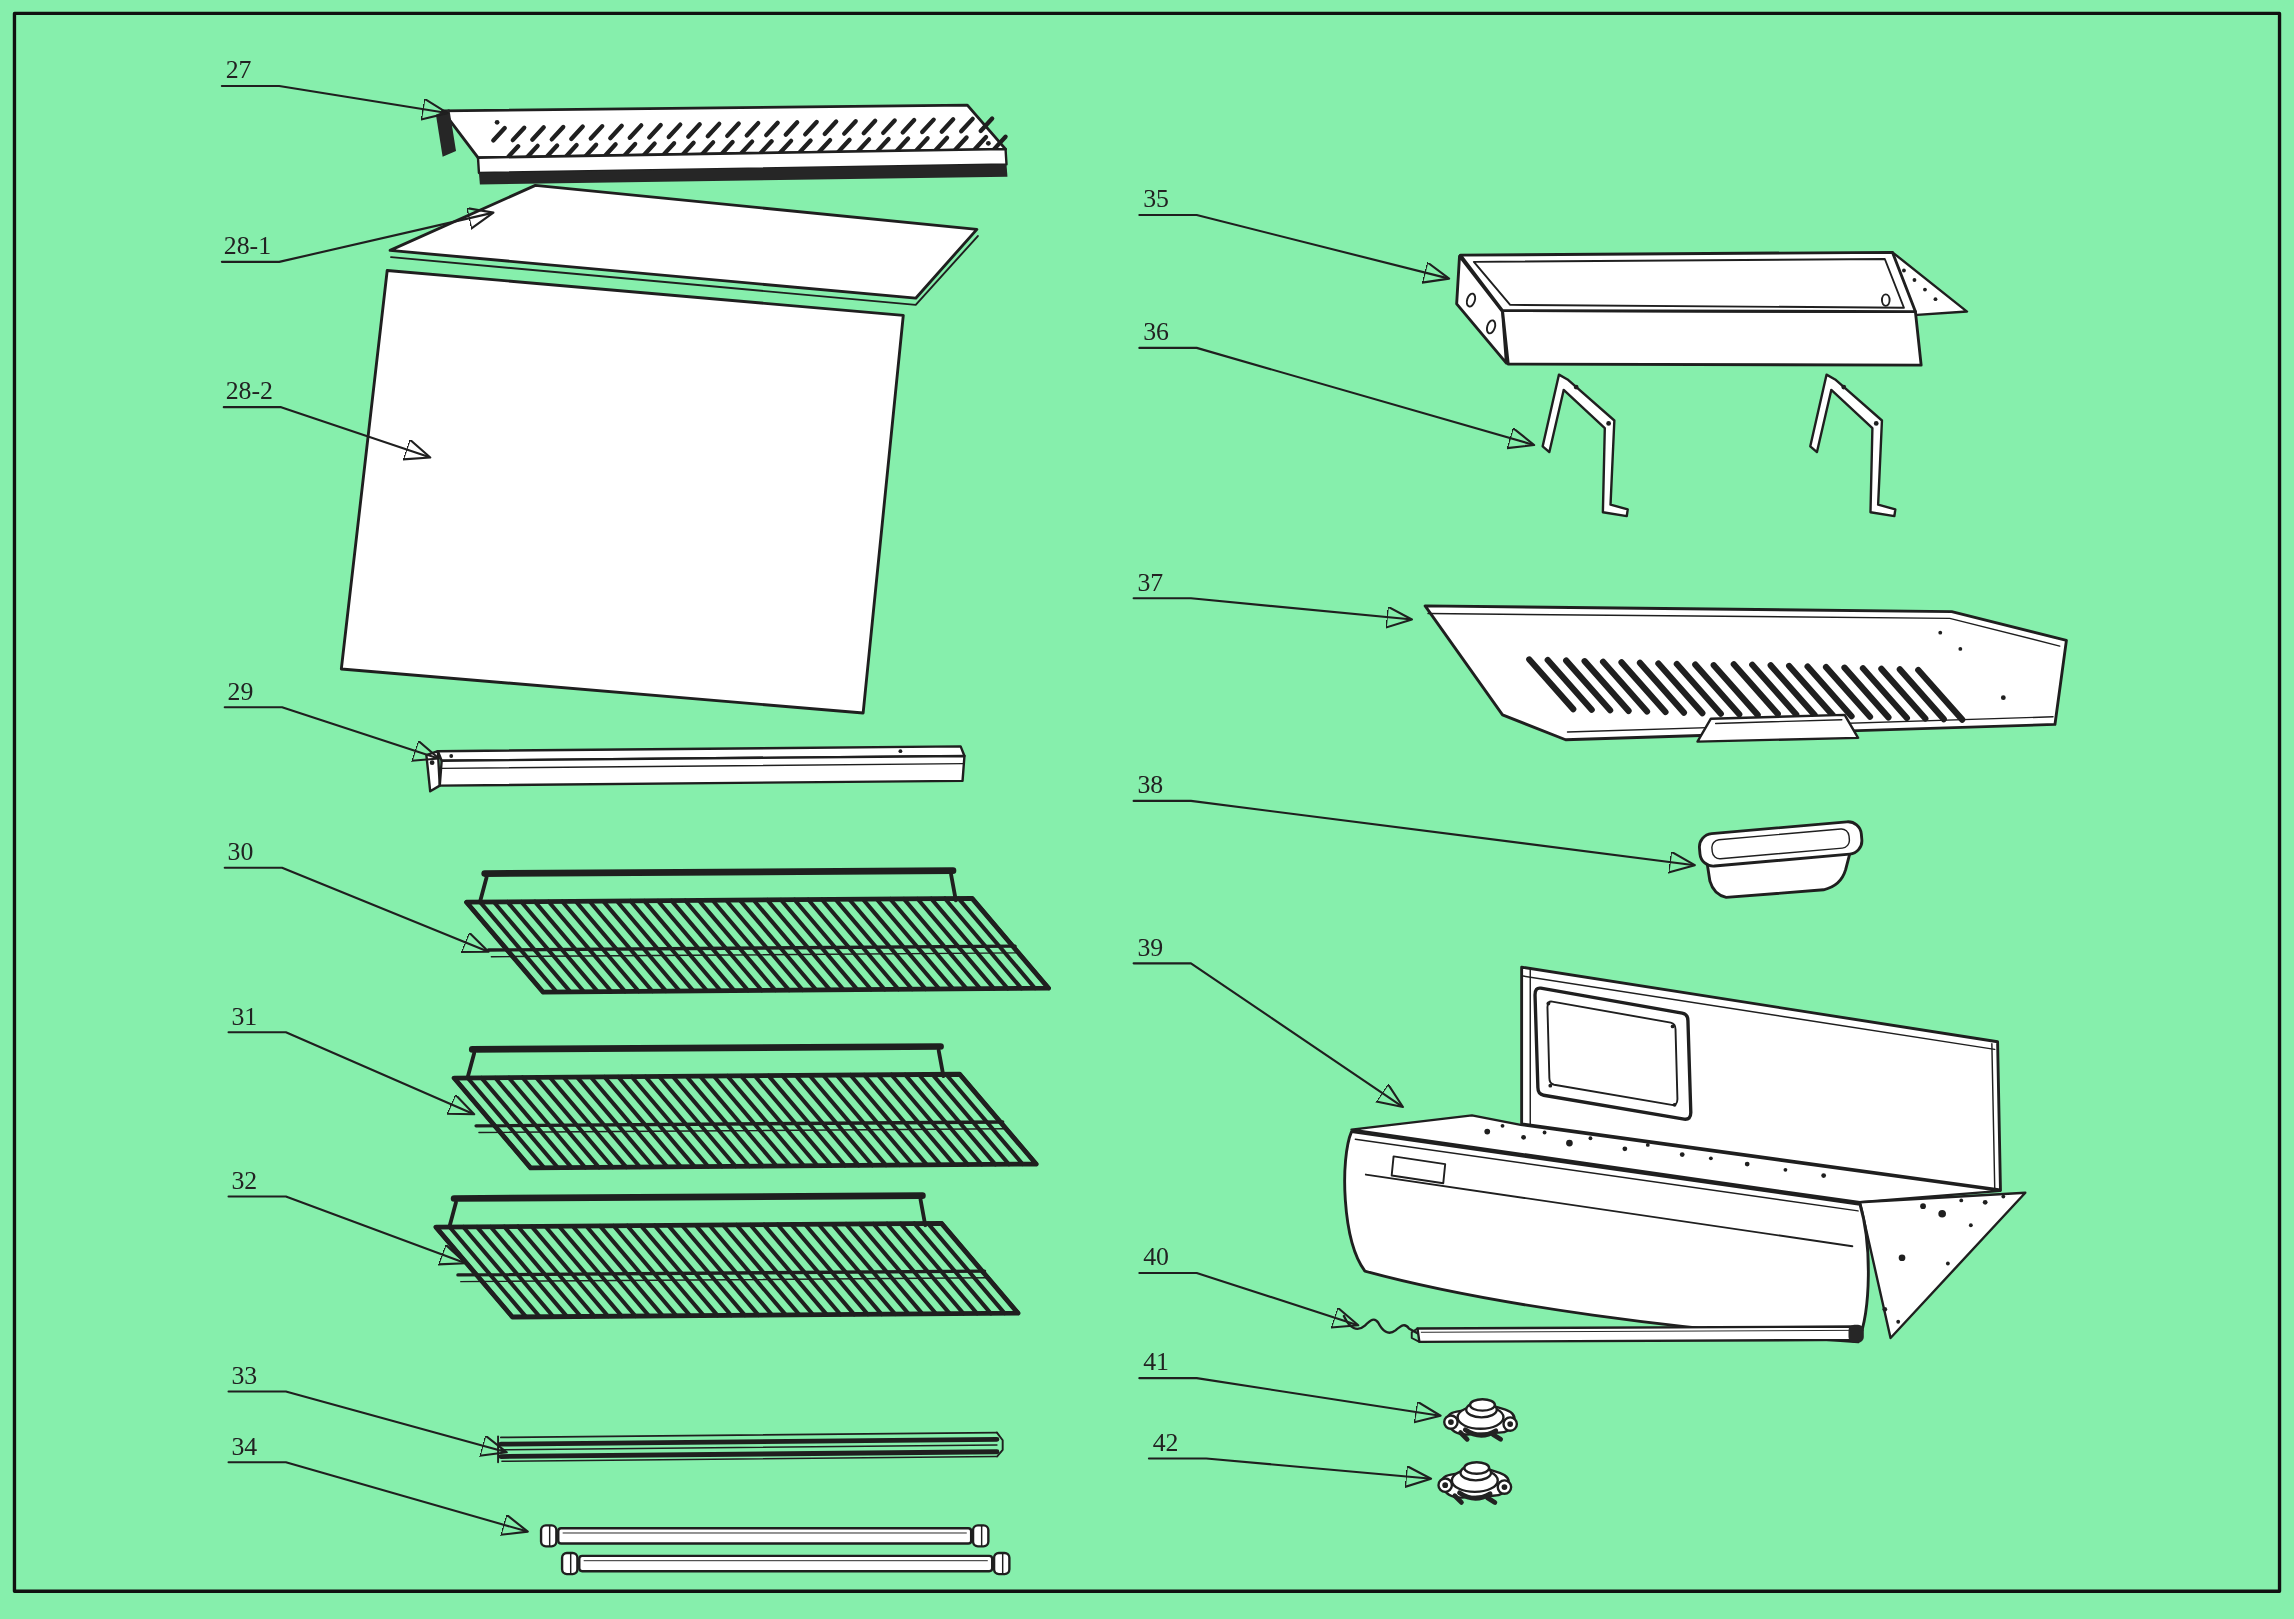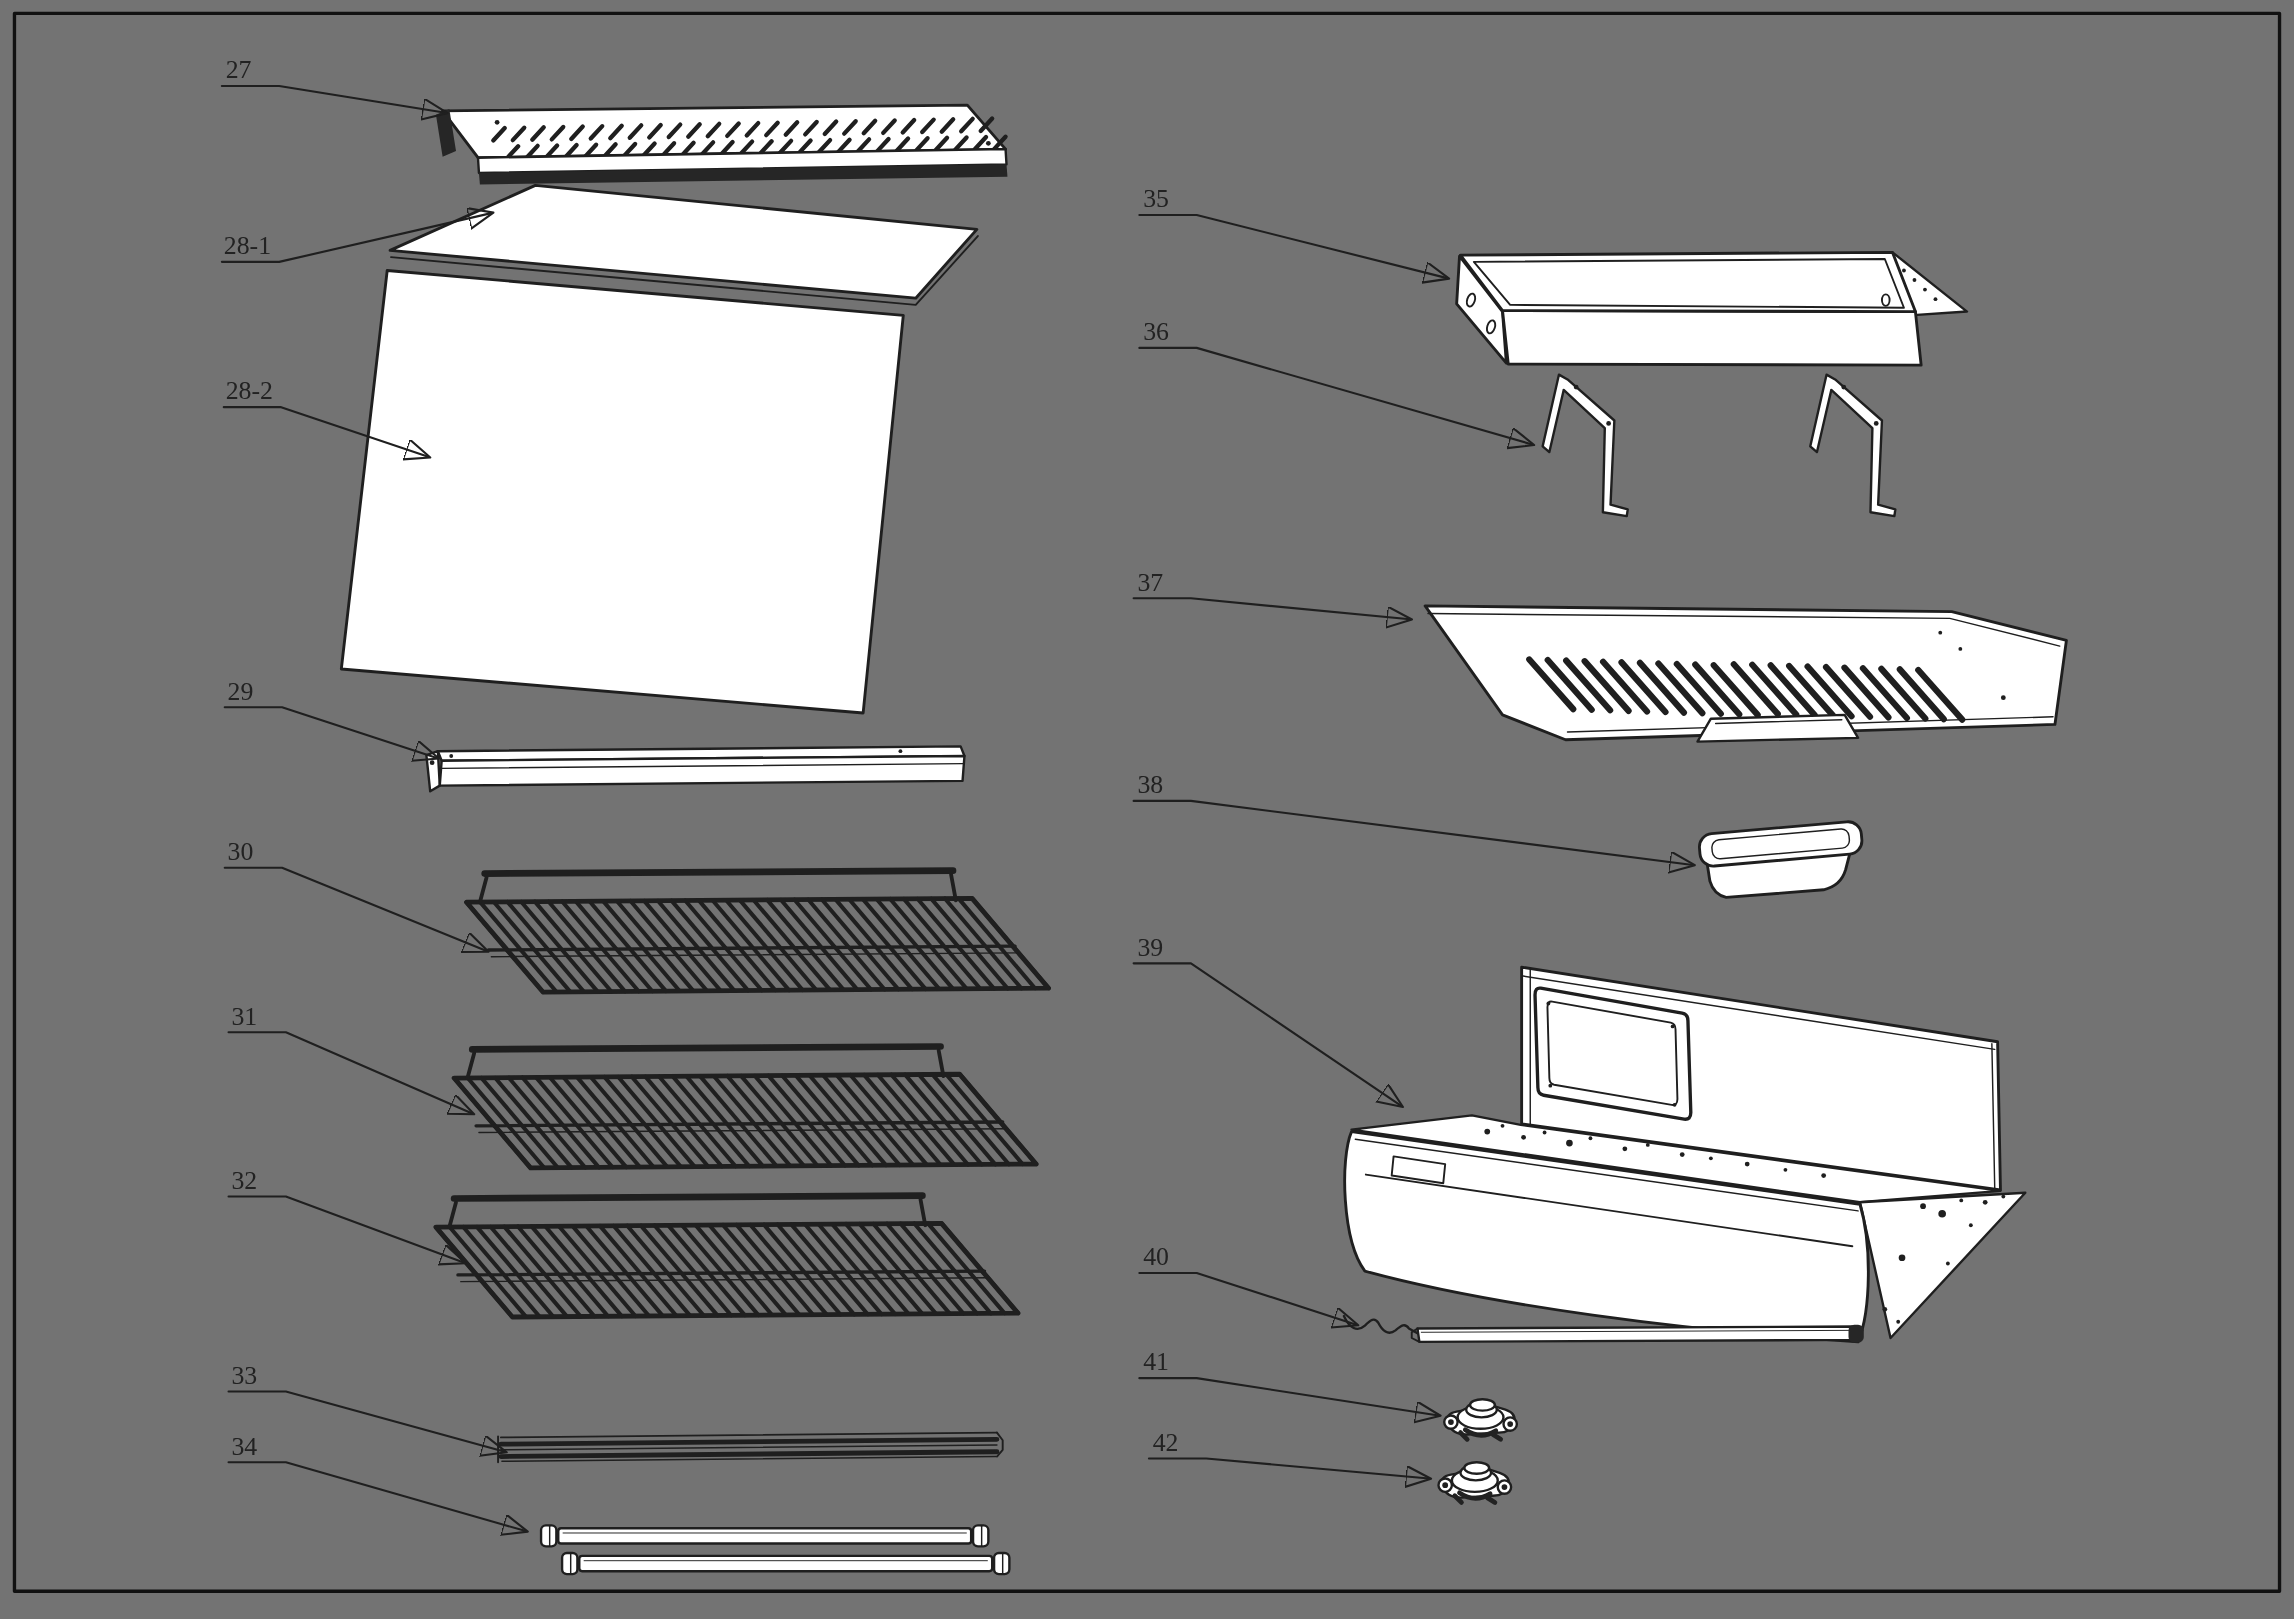--- a/index.html
+++ b/index.html
@@ -1,16 +1,16 @@
 <!DOCTYPE html>
 <html style="--ink: #1f1f1f; --border: #111111;"><head>
 <meta charset="utf-8">
 <style>
   html,body{margin:0;padding:0;background:#e8e8e8;}
-  .page{position:relative;width:2294px;height:1619px;background:#737373;overflow:hidden;
+  .page{position:relative;width:2294px;height:1619px;background:#86efac;overflow:hidden;
         font-family:"Liberation Serif","DejaVu Serif",serif;}
   svg{position:absolute;left:0;top:0;}
   svg *{stroke:var(--ink,#1f1f1f);fill:none;stroke-linejoin:round;stroke-linecap:round;}
   .s1{stroke-width:1}.s15{stroke-width:1.5}.s2{stroke-width:2}.s25{stroke-width:2.5}
   .s3{stroke-width:3}.s35{stroke-width:3.5}.s4{stroke-width:4}.s5{stroke-width:5}
   .fw{fill:#ffffff}
   .dk{fill:var(--ink,#1f1f1f);stroke:none}
   .dkf{fill:#262626;stroke:none}
   .sk{stroke:#222;stroke-width:5;fill:none}
   .frame{stroke-width:5}

